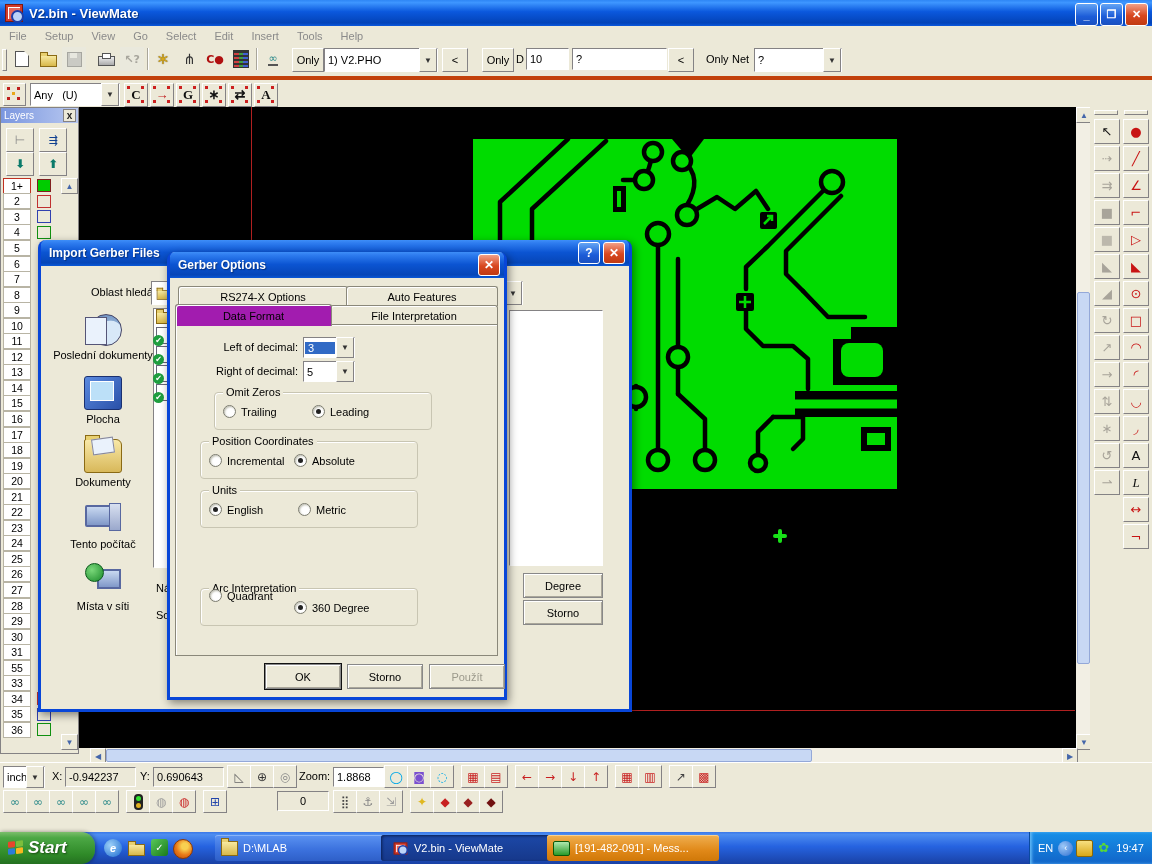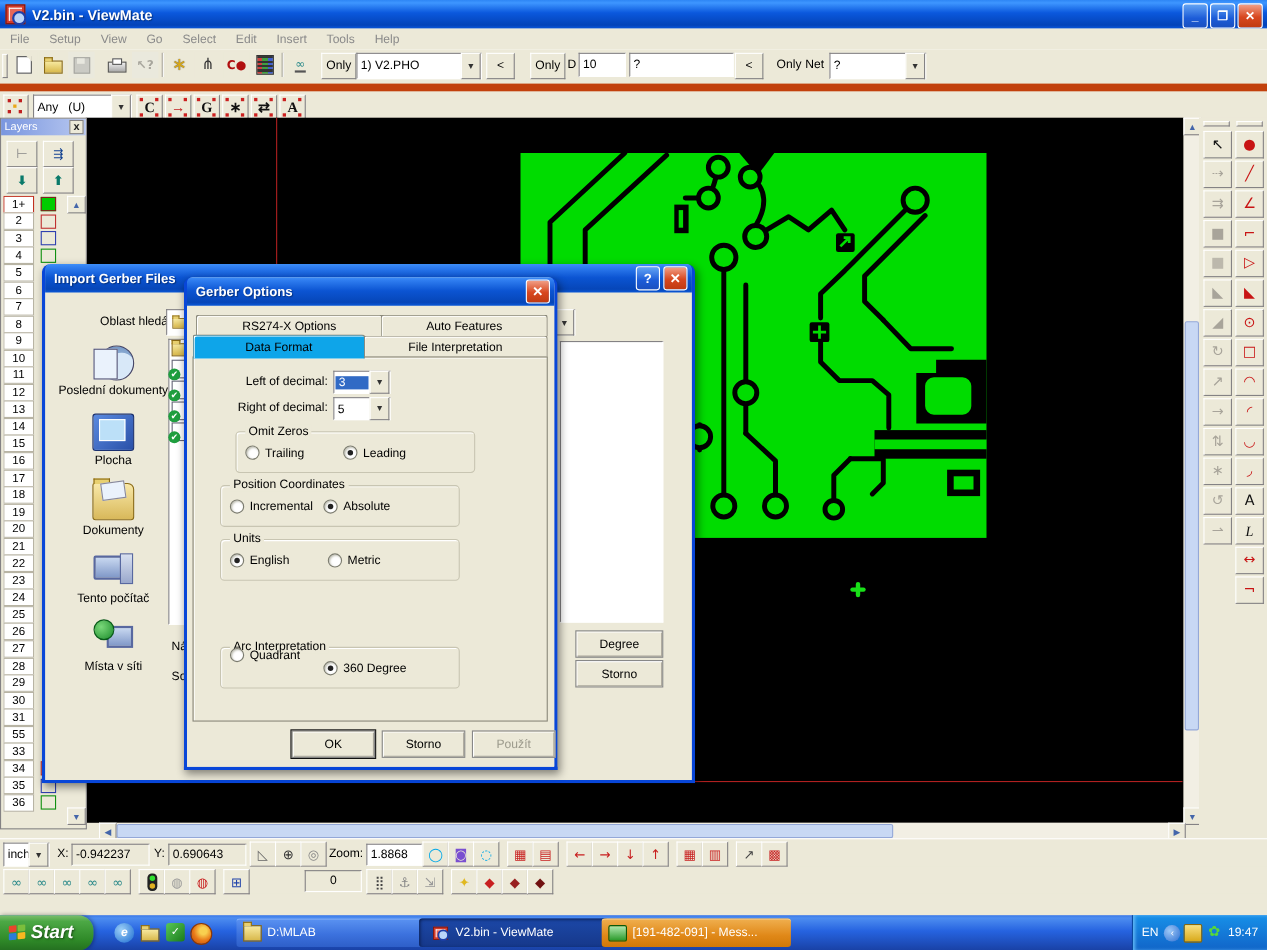--- a/index.html
+++ b/index.html
@@ -24,21 +24,21 @@
   .appico::after{content:"";position:absolute;right:-2px;bottom:-2px;width:9px;height:9px;border:2px solid #1E3FA8;border-radius:50%;background:#BCD4F8;}
   .cap-btn{width:21px;height:21px;border-radius:3px;margin-left:2px;border:1px solid #fff;
     color:#fff;font-weight:bold;display:flex;align-items:center;justify-content:center;font-size:11px;
     background:linear-gradient(#63A4F4,#1C5CD8 60%,#1A50C0);}
   .cap-close{background:linear-gradient(#F1A088,#D8471F 55%,#C03A12);}
   #caption-buttons{position:absolute;right:4px;top:3px;display:flex;}
   
   #menubar{left:0;top:26px;width:1152px;height:19px;background:#ECE9D8;display:flex;align-items:center;border-bottom:1px solid #fff;}
   .menu-item{padding:2px 9px;color:#8A8A8A;}
   #toolbar1{left:0;top:45px;width:1152px;height:30px;background:#ECE9D8;}
-  #toolbar2{left:0;top:76px;width:1152px;height:28px;background:#ECE9D8;border-top:7px solid #c2410c;}
+  #toolbar2{left:0;top:76px;width:1152px;height:28px;background:#ECE9D8;border-top:4px solid #c2410c;}
   .grip{position:absolute;width:3px;height:20px;border:1px solid;border-color:#fff #848284 #848284 #fff;}
   .tb-btn{position:absolute;top:2px;width:24px;height:24px;}
   .sep{position:absolute;top:3px;width:1px;height:22px;background:#A9A69A;border-right:1px solid #fff;}
   
   .pg{width:12px;height:14px;background:#fff;border:1px solid #555;position:relative;}
   .pg::before{content:"";position:absolute;right:-1px;top:-1px;border-style:solid;border-width:0 5px 5px 0;border-color:transparent #ECE9D8 transparent transparent;}
   .fold{width:15px;height:10px;background:linear-gradient(#F7E9A0,#D8B84A);border:1px solid #8A6A14;position:relative;margin-top:3px;}
   .fold::before{content:"";position:absolute;left:-1px;top:-4px;width:6px;height:3px;background:#E8D070;border:1px solid #8A6A14;border-bottom:none;}
   .dsk{width:13px;height:13px;background:#8FA8C8;border:1px solid #44587A;position:relative;}
   .dsk::before{content:"";position:absolute;left:2px;top:0;width:7px;height:5px;background:#DDE6F2;}
@@ -97,21 +97,21 @@
   .xbtn.close{background:linear-gradient(#F1A088,#D8471F 55%,#C03A12);}
   .group{position:absolute;border:1px solid #C8C5B2;border-radius:4px;box-shadow:inset 1px 1px 0 #fff;}
   .legend{position:absolute;top:-7px;left:8px;background:#ECE9D8;padding:0 3px;}
   .radio{display:inline-block;width:11px;height:11px;border-radius:50%;background:#fff;border:1px solid #7B7B6E;box-shadow:inset 1px 1px 2px #BDBDB0;vertical-align:-2px;margin-right:5px;position:relative;}
   .radio.sel::after{content:"";position:absolute;left:3px;top:3px;width:5px;height:5px;border-radius:50%;background:#222;}
   .ropt{position:absolute;display:flex;align-items:center;}
   .pbtn{position:absolute;height:23px;background:#ECE9D8;border:1px solid #888;box-shadow:inset 1px 1px 0 #fff, inset -1px -1px 0 #A9A69A;display:flex;align-items:center;justify-content:center;}
   .pbtn.default{outline:1px solid #111;}
   .pbtn.disabled{color:#9C9A8C;}
   .tab{position:absolute;background:#ECE9D8;border:1px solid #8A887A;border-bottom:none;border-radius:3px 3px 0 0;box-shadow:inset 1px 1px 0 #fff;display:flex;align-items:center;justify-content:center;}
-  .tab.active{background:#0ea5e9;z-index:3;}
+  .tab.active{background:#a21caf;z-index:3;}
   .tabframe{position:absolute;border:1px solid #8A887A;box-shadow:inset 1px 1px 0 #fff;background:#ECE9D8;}
   
   .place{display:flex;flex-direction:column;align-items:center;margin-bottom:14px;}
   .place-ico{width:36px;height:32px;margin-bottom:3px;position:relative;}
   .place-label{text-align:center;line-height:1.15;}
   .pi0{background:radial-gradient(circle at 65% 60%,#D8E8F8 45%,#88A8D0 48%,#5880B8);border-radius:50%;border:1px solid #446;width:30px;height:30px;margin-left:6px;}
   .pi0::before{content:"";position:absolute;left:-6px;top:2px;width:20px;height:26px;background:#EAF2FC;border:1px solid #557;}
   .pi1{background:linear-gradient(135deg,#5A8AE0,#2A50A8);border:1px solid #1A3070;border-radius:3px;}
   .pi1::before{content:"";position:absolute;left:5px;top:4px;width:22px;height:18px;background:#BCE0F8;border:1px solid #fff;}
   .pi2{background:linear-gradient(#F8E8A8,#D8B85A);border:1px solid #8A6A14;border-radius:2px 6px 3px 3px;}
@@ -127,21 +127,21 @@
   .fileico .chk{position:absolute;left:-4px;bottom:-3px;width:11px;height:11px;background:#1E9E3E;border-radius:50%;color:#fff;font-size:8px;display:flex;align-items:center;justify-content:center;}
   
   #status1{left:0;top:762px;width:1152px;height:26px;background:#ECE9D8;border-top:1px solid #fff;}
   #status2{left:0;top:788px;width:1152px;height:24px;background:#ECE9D8;}
   .sbtn{position:absolute;top:2px;width:22px;height:21px;font-size:12px;}
   .sb-light{width:9px;height:16px;border-radius:4px;background:#222;position:relative;}
   .sb-light::before{content:"";position:absolute;left:2px;top:2px;width:5px;height:5px;border-radius:50%;background:#30E030;}
   .sb-light::after{content:"";position:absolute;left:2px;bottom:2px;width:5px;height:5px;border-radius:50%;background:#E0B020;}
   
   #taskbar{left:0;top:832px;width:1152px;height:32px;background:linear-gradient(#3A77E8 0%,#4D8DF0 8%,#2663E0 45%,#1941A5 100%);z-index:30;}
-  #startbtn{position:absolute;left:0;top:0;width:85px;height:32px;border-radius:0 14px 14px 0;
+  #startbtn{position:absolute;left:0;top:0;width:95px;height:32px;border-radius:0 14px 14px 0;
     background:linear-gradient(#7CBE6C 0%,#4CA845 18%,#2F8A28 70%,#247020 100%);
     display:flex;align-items:center;box-shadow:1px 0 4px rgba(0,0,0,.4);}
   #startbtn .stext{color:#fff;font-weight:bold;font-style:italic;font-size:17px;text-shadow:1px 1px 2px #1A4A14;margin-left:4px;}
   .xpflag{width:16px;height:15px;margin-left:8px;display:grid;grid-template-columns:7px 7px;grid-template-rows:6px 6px;gap:1px;transform:skewY(-6deg);}
   .xpflag i{border-radius:1px;}
   .task{position:absolute;top:3px;height:26px;border-radius:3px;display:flex;align-items:center;color:#fff;padding:0 6px;
     background:linear-gradient(#5B93F2,#3C72DE 55%,#2E5FC8);box-shadow:inset 0 1px 0 #8AB4F8;white-space:nowrap;overflow:hidden;}
   .task.active{background:linear-gradient(#1C48A8,#16388A);box-shadow:inset 1px 1px 3px #0A1E50;}
   .task.alert{background:linear-gradient(#F0B050,#E08818 60%,#D07808);box-shadow:inset 0 1px 0 #F8D090;}
   .task .ticon{width:15px;height:13px;margin-right:5px;flex:none;}

